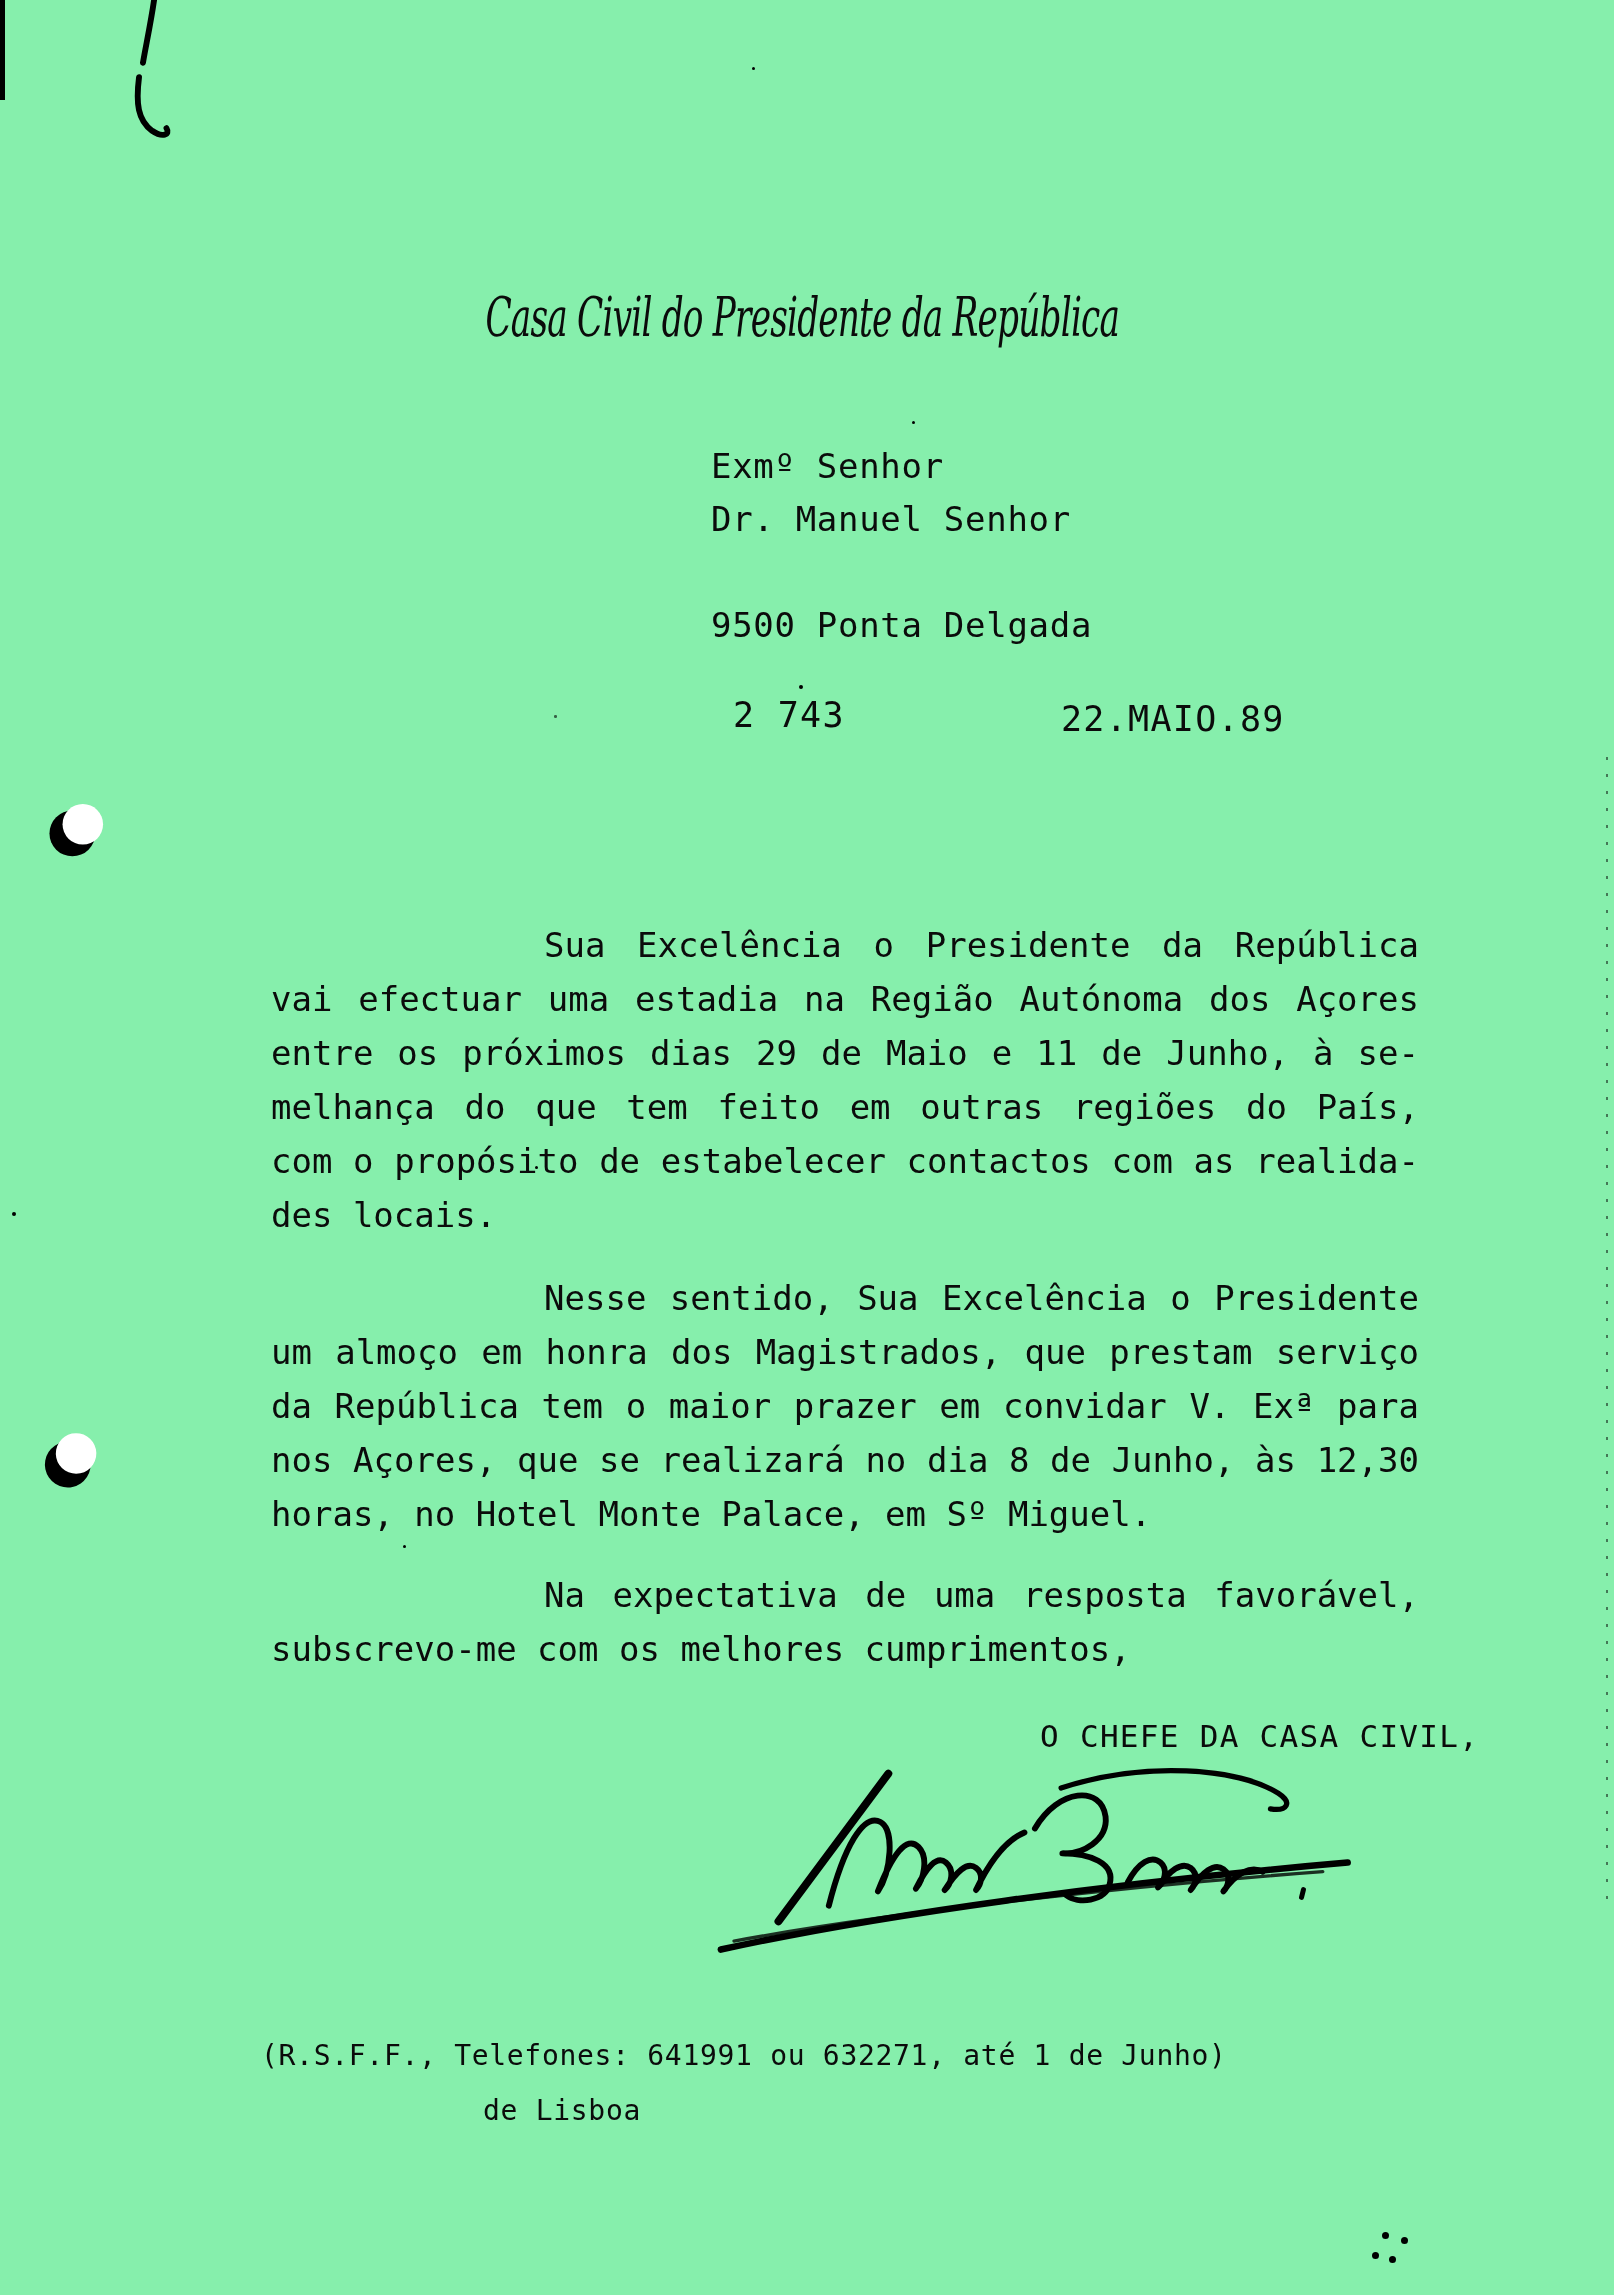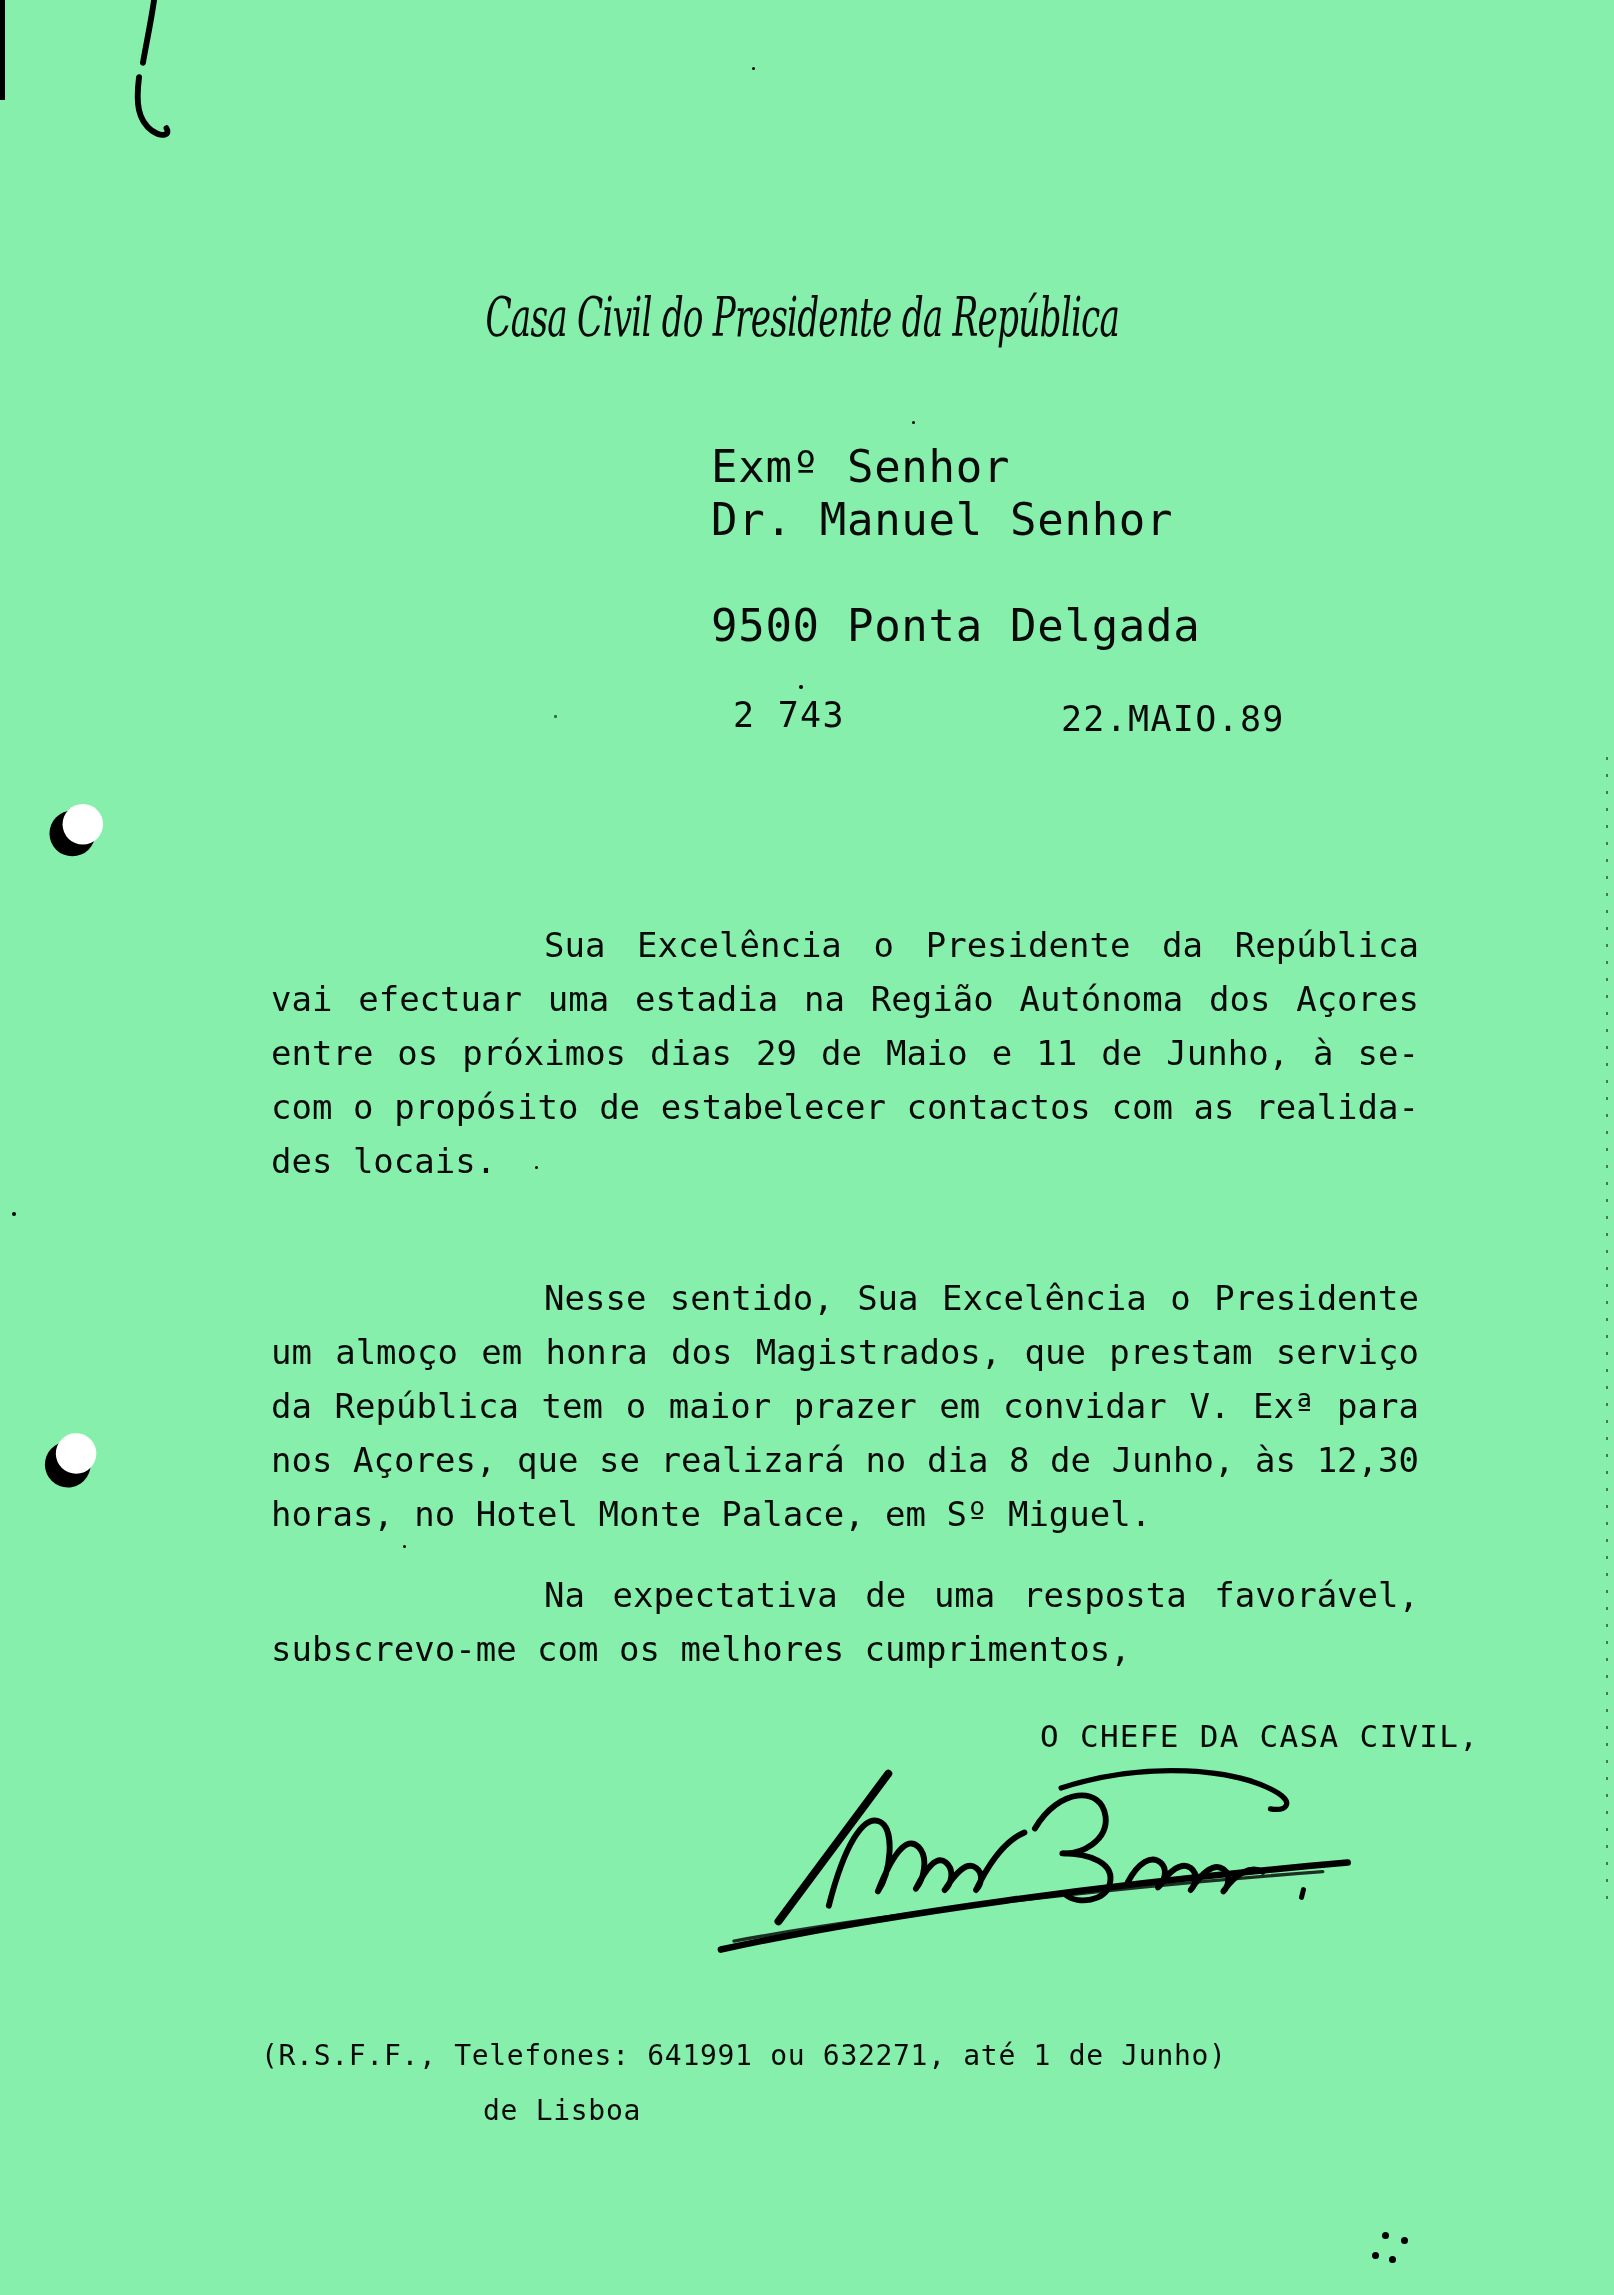--- a/index.html
+++ b/index.html
@@ -10,21 +10,21 @@
     overflow: hidden;
     font-family: "DejaVu Sans Mono", "Liberation Mono", monospace;
   }
   .page { position: absolute; inset: 0; background: #86efac; }
   .t {
     position: absolute;
     color: #0b0b0b;
     font-family: "DejaVu Sans Mono", "Liberation Mono", monospace;
   }
   .nowrap { white-space: nowrap; }
-  .addr { font-size: 44px; line-height: 53px; letter-spacing: 0.7px; }
+  .addr { font-size: 34px; line-height: 53px; letter-spacing: 0.7px; }
   .ref  { font-size: 35px; line-height: 39px; letter-spacing: 1.3px; }
   .para { font-size: 34px; width: 1148px; left: 271px; }
   .para .ln { line-height: 54px; height: 54px; }
   .just { text-align: justify; text-align-last: justify; text-justify: inter-word; }
   .ind  { padding-left: 273px; }
   .closing { font-size: 31px; letter-spacing: 1.3px; line-height: 37px; }
   .footer { font-size: 28px; line-height: 38px; letter-spacing: 0.7px; }
   .speck { position: absolute; background: #000; border-radius: 50%; }
   .dash-line {
     position: absolute;
@@ -68,20 +68,21 @@
   </svg>
   <svg style="left:43px; top:1437px; width:50px; height:51px; transform:rotate(-12deg);" viewBox="0 0 76 78">
     <circle cx="37" cy="42" r="35" fill="#000"></circle>
     <circle cx="53" cy="28" r="31" fill="#fff"></circle>
   </svg>
 
   <div class="t para" style="top:918px;">
     <div class="ln just ind">Sua Excelência o Presidente da República</div>
     <div class="ln just">vai efectuar uma estadia na Região Autónoma dos Açores</div>
     <div class="ln just">entre os próximos dias 29 de Maio e 11 de Junho, à se-</div>
+    <div class="ln just">melhança do que tem feito em outras regiões do País,</div>
     <div class="ln just">com o propósito de estabelecer contactos com as realida-</div>
     <div class="ln">des locais.</div>
   </div>
 
   <div class="t para" style="top:1271px;">
     <div class="ln just ind">Nesse sentido, Sua Excelência o Presidente</div>
     <div class="ln just">um almoço em honra dos Magistrados, que prestam serviço</div>
     <div class="ln just">da República tem o maior prazer em convidar V. Exª para</div>
     <div class="ln just">nos Açores, que se realizará no dia 8 de Junho, às 12,30</div>
     <div class="ln">horas, no Hotel Monte Palace, em Sº Miguel.</div>

